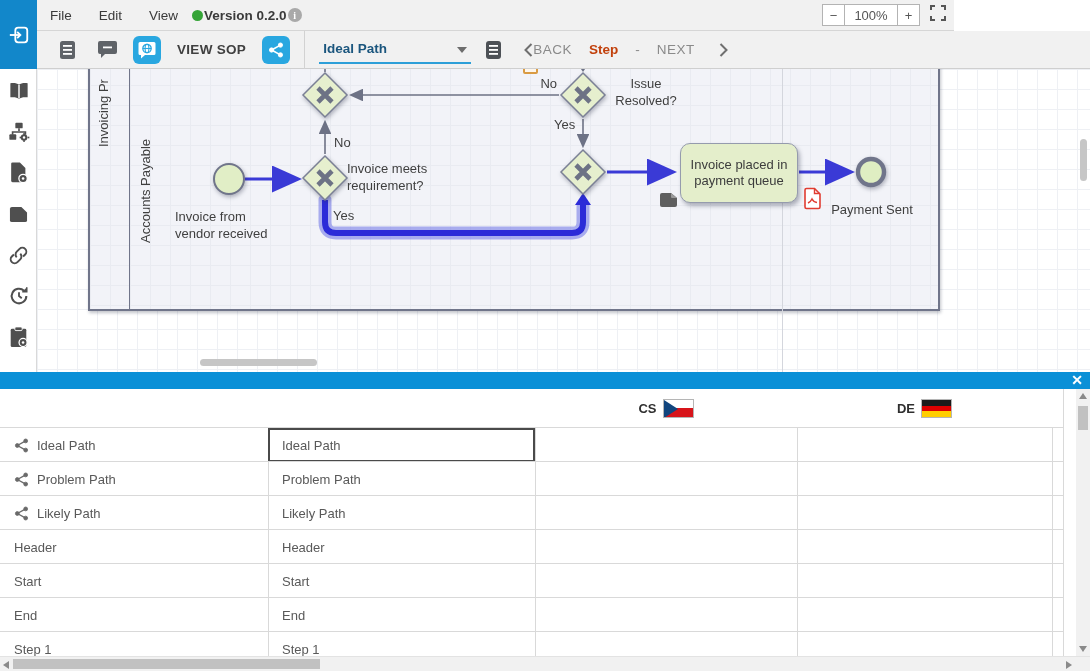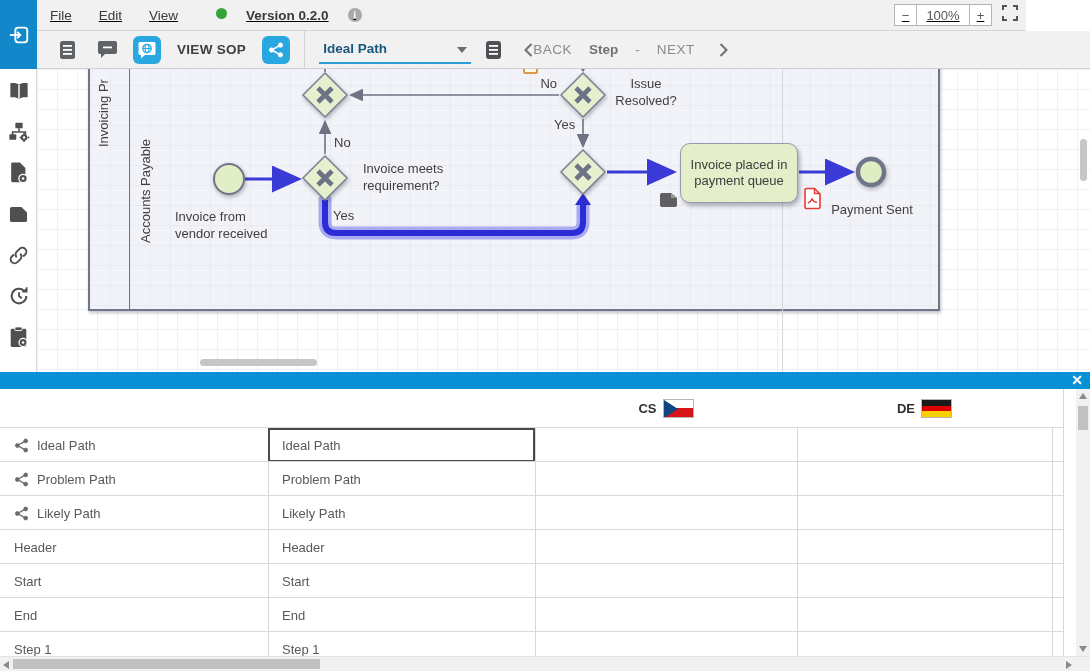--- a/index.html
+++ b/index.html
@@ -1,22 +1,22 @@
 <!DOCTYPE html>
 <html><head>
 <meta charset="utf-8">
 <style>
   * { margin:0; padding:0; box-sizing:border-box; }
   html,body { width:1090px; height:671px; overflow:hidden; font-family:"Liberation Sans",sans-serif; background:#fff; }
 
   
-  #menubar { position:absolute; left:37px; top:0; width:989px; height:31px; background:#f1f1f1; border-bottom:1px solid #d6d6d6; display:flex; align-items:center;text-decoration:underline; }
+  #menubar { position:absolute; left:37px; top:0; width:917px; height:31px; background:#f1f1f1; border-bottom:1px solid #d6d6d6; display:flex; align-items:center; }
   .menu-item { font-size:13.5px; color:#3a3a3a; margin-left:27px; cursor:default; }
   .menu-item:first-child { margin-left:13px; }
-  #version-group { display:flex; align-items:flex-start; margin-left:38px; gap:19px; }
+  #version-group { display:flex; align-items:center; margin-left:14px; gap:1px; }
   #version-dot { width:11px; height:11px; border-radius:50%; background:#35a437; }
   #version-label { font-size:13.5px; font-weight:bold; color:#3a3a3a; }
   #info-icon { width:14px; height:14px; border-radius:50%; background:#a9a9a9; color:#fff; font-size:10px; font-weight:bold; display:flex; align-items:center; justify-content:center; font-family:"Liberation Serif",serif; }
   #zoom-controls { margin-left:auto; margin-right:8px; display:flex; align-items:center; }
   .zoom-box { height:22px; background:#fff; border:1px solid #b3b3b3; color:#555; font-size:13px; display:flex; align-items:center; justify-content:center; }
   #zoom-out { width:22px; border-right:none; }
   #zoom-value { width:54px; }
   #zoom-in { width:22px; border-left:none; }
   #fullscreen-icon { margin-left:10px; }
 
@@ -26,21 +26,21 @@
   .blue-btn { width:28px; height:28px; border-radius:6px; background:#29a7e0; display:flex; align-items:center; justify-content:center; margin-left:16px; }
   #view-sop { font-size:13.5px; font-weight:bold; color:#404040; margin-left:16px; letter-spacing:.3px; cursor:pointer; }
   #tb-divider1 { width:1px; height:38px; background:#d2d2d2; margin-left:14px; }
   #path-selector { display:flex; align-items:flex-end; margin-left:14px; border-bottom:2px solid #2d9fd8; padding:5px 4px 6px 4px; width:152px; cursor:pointer; }
   #path-selector-value { font-size:13.5px; font-weight:bold; color:#1b567e; }
   #caret-down-icon { margin-left:auto; width:0; height:0; border-left:5px solid transparent; border-right:5px solid transparent; border-top:6px solid #6d6d6d; margin-bottom:3px; }
   #sop-doc-icon { margin-left:14px; }
   #step-nav { display:flex; align-items:center; margin-left:22px; gap:0; }
   .chev { color:#6f6f6f; }
   .nav-gray { font-size:13.5px; color:#8a8a8a; letter-spacing:.5px; }
-  #step-label { font-size:13.5px; font-weight:bold; color:#737373; margin:0 17px; }
+  #step-label { font-size:13.5px; font-weight:bold; color:#c2410c; margin:0 17px; }
   #step-sep { font-size:13.5px; color:#8a8a8a; margin-right:17px; }
 
   
   #sidebar { position:absolute; left:0; top:0; width:37px; height:372px; background:#fff; border-right:1px solid #d9d9d9; }
   #sidebar-header { position:absolute; left:0; top:0; width:37px; height:69px; background:#1287ca; display:flex; align-items:center; justify-content:center; }
   .side-icon { position:absolute; left:0; width:37px; height:30px; display:flex; align-items:center; justify-content:center; cursor:pointer; }
 
   
   #canvas { position:absolute; left:37px; top:69px; width:1053px; height:303px; overflow:hidden; background:#fff;
     background-image:linear-gradient(#eef0f4 1px,transparent 1px),linear-gradient(90deg,#eef0f4 1px,transparent 1px); background-size:20px 20px; }
@@ -304,21 +304,21 @@
   </svg>
 
   <div id="task-box">Invoice placed in payment queue</div>
 
   <div id="orange-fragment"></div>
 
   <div class="dg-label" style="left:478px;top:7px;width:42px;text-align:right">No</div>
   <div class="dg-label" style="left:568px;top:7px;width:82px;text-align:center">Issue Resolved?</div>
   <div class="dg-label" style="left:517px;top:48px">Yes</div>
   <div class="dg-label" style="left:297px;top:66px">No</div>
-  <div class="dg-label" style="left:326px;top:92px;width:112px">Invoice meets requirement?</div>
+  <div class="dg-label" style="left:310px;top:92px;width:112px">Invoice meets requirement?</div>
   <div class="dg-label" style="left:296px;top:139px">Yes</div>
   <div class="dg-label" style="left:138px;top:140px;width:110px;text-align:left">Invoice from vendor received</div>
   <div class="dg-label" style="left:794px;top:133px;width:82px;text-align:center">Payment Sent</div>
 
   <div id="canvas-hthumb"></div>
   <div id="canvas-vthumb"></div>
 </div>
 
 <div id="panel">
   <div id="panel-bar">

